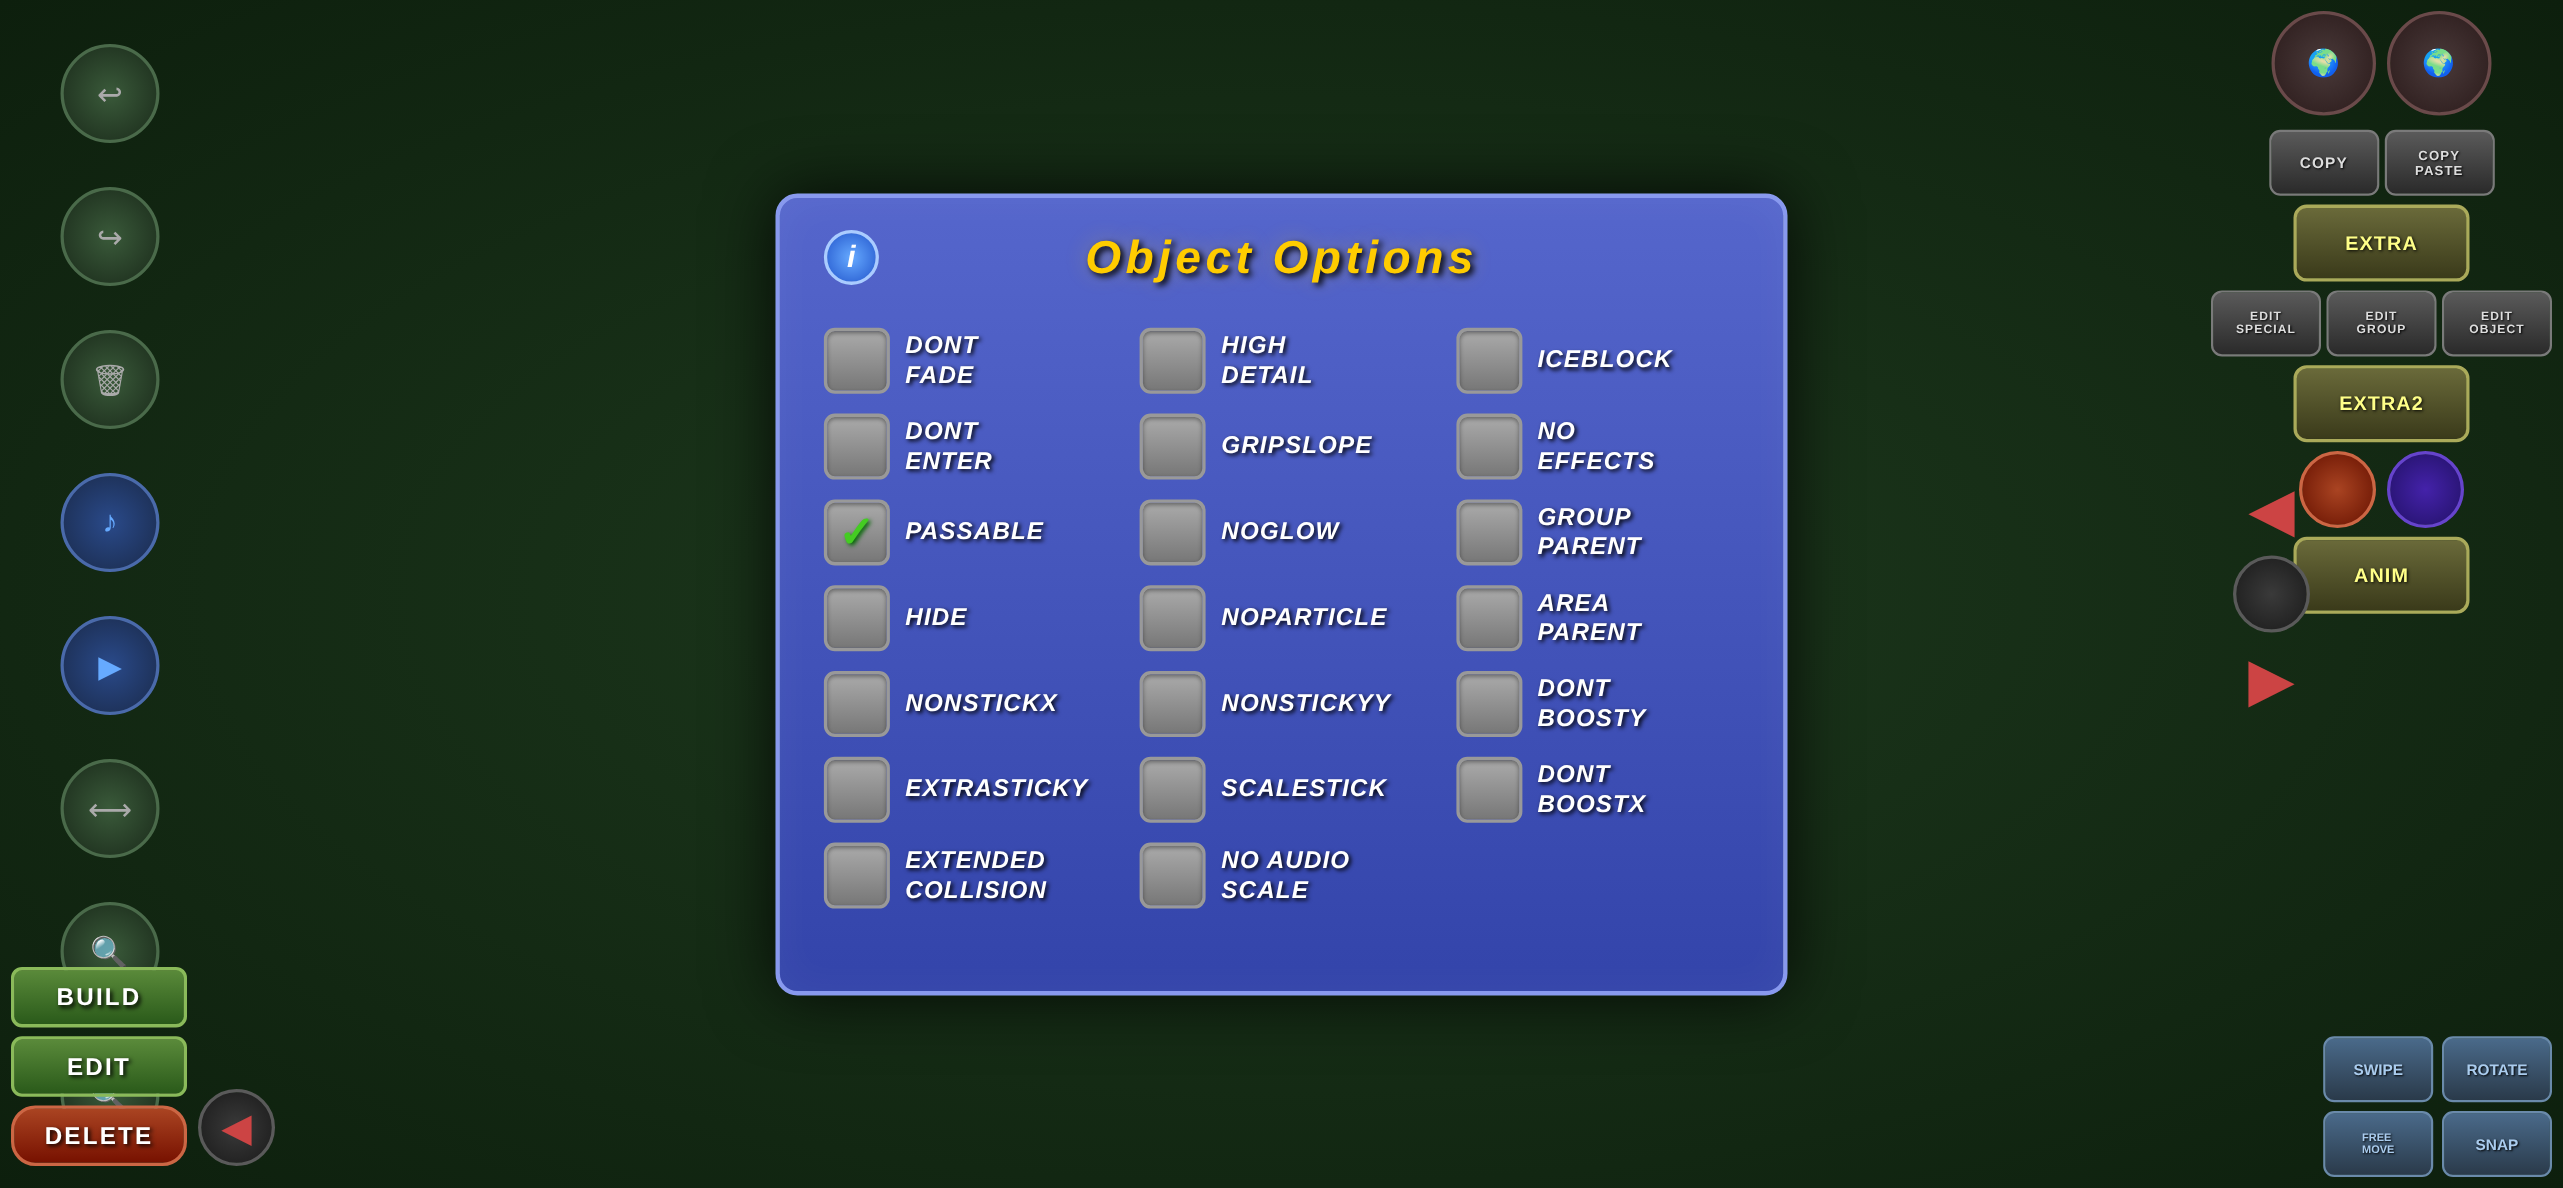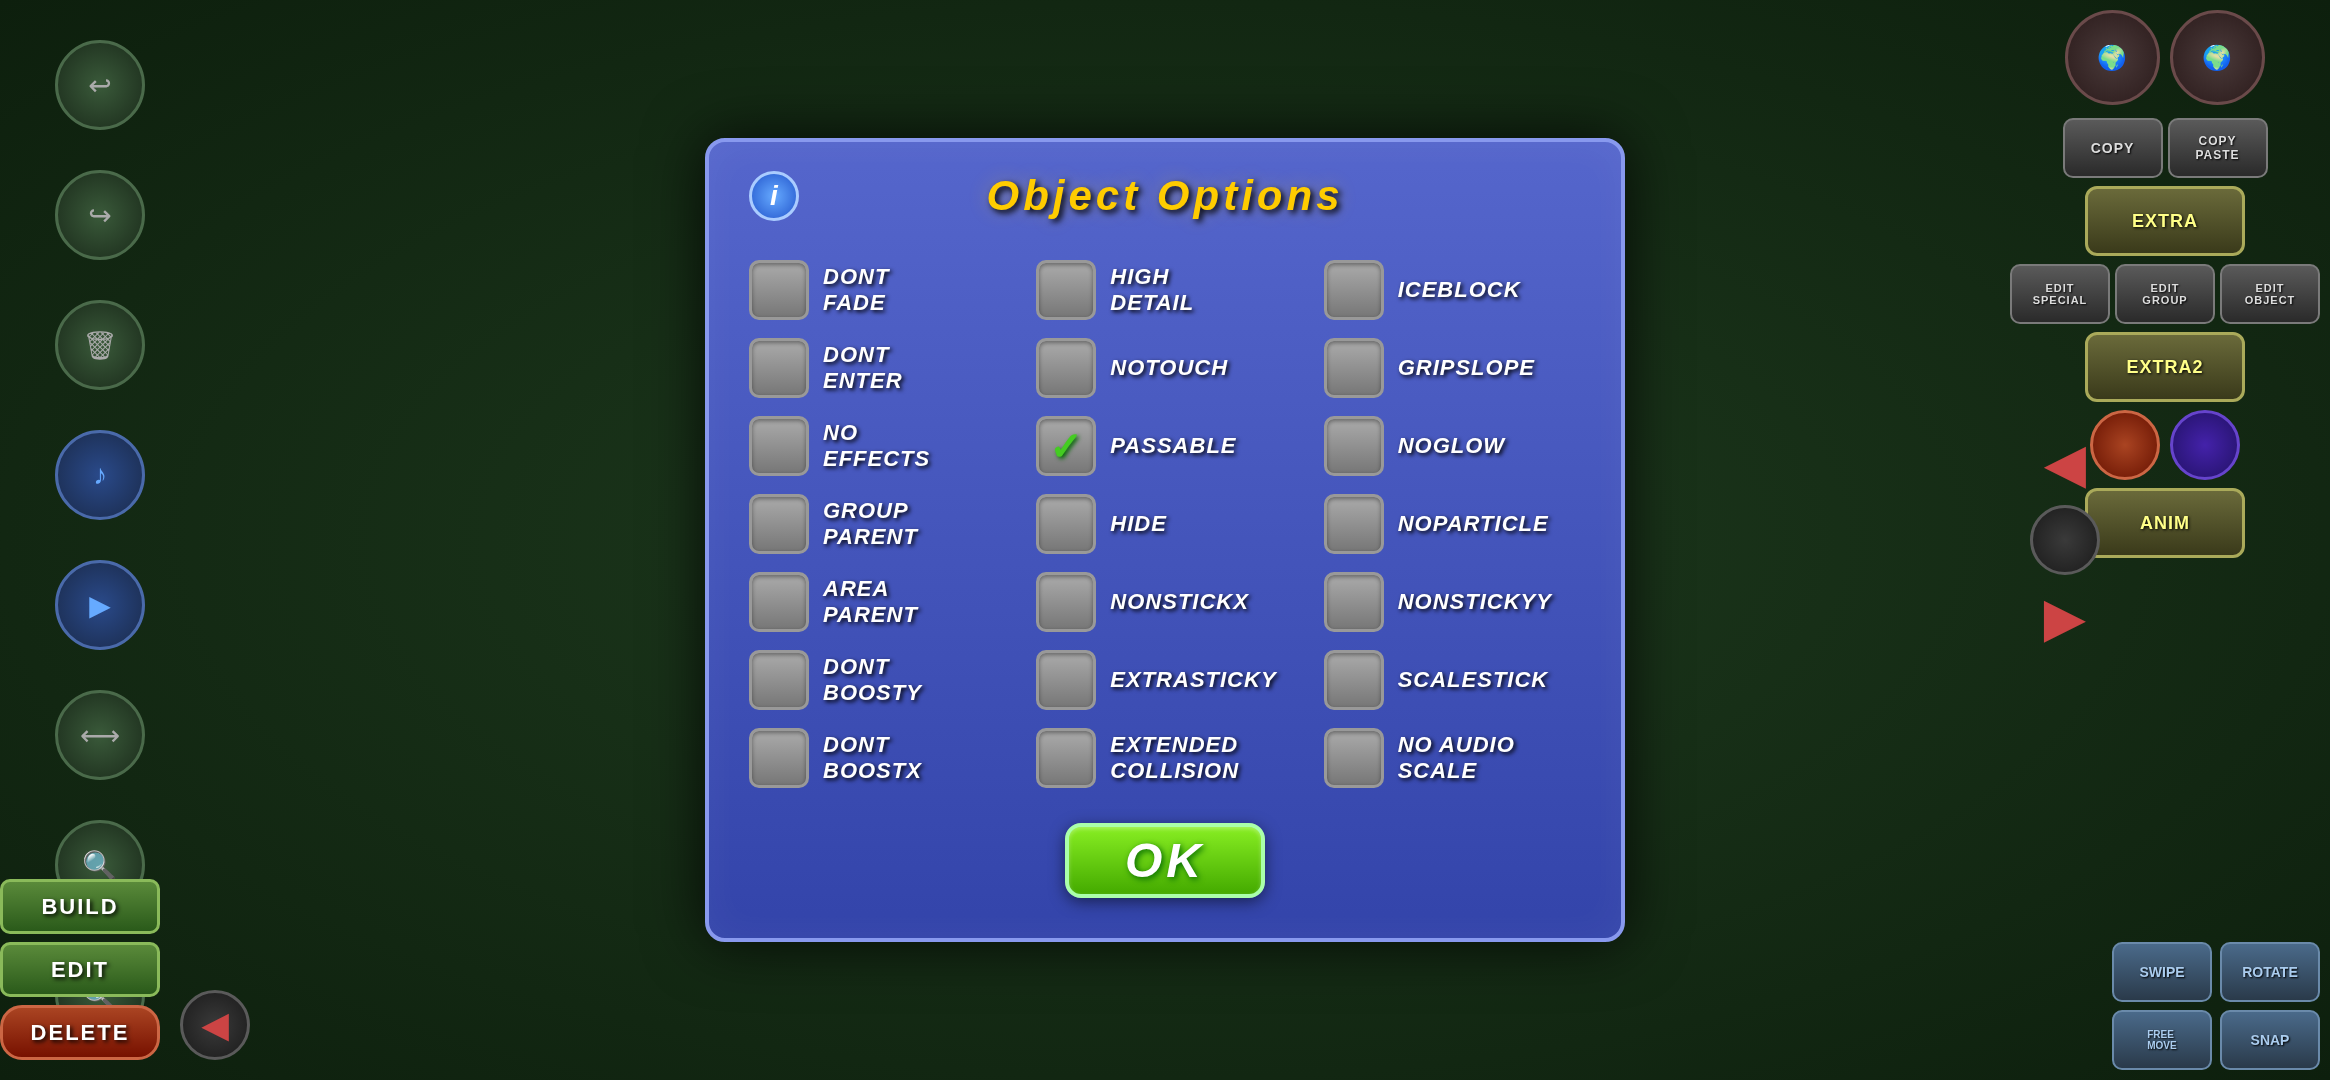--- a/index.html
+++ b/index.html
@@ -49,21 +49,21 @@
       justify-content: center;
       cursor: pointer;
       color: #aaa;
       font-size: 28px;
     }
 
     
     .bottom-left {
       position: absolute;
       bottom: 20px;
-      left: 0;
+      left: 10px;
       z-index: 1;
       display: flex;
       flex-direction: column;
       gap: 8px;
     }
 
     .bottom-tab {
       width: 160px;
       height: 55px;
       border-radius: 10px;
@@ -402,24 +402,20 @@
       <div class="checkbox"></div>
       <div class="option-label">IceBlock</div>
     </div>
 
     <div class="option-item">
       <div class="checkbox"></div>
       <div class="option-label">Dont<br>Enter</div>
     </div>
     <div class="option-item">
       <div class="checkbox"></div>
-      <div class="option-label">NoTouch</div>
-    </div>
-    <div class="option-item">
-      <div class="checkbox"></div>
       <div class="option-label">GripSlope</div>
     </div>
 
     <div class="option-item">
       <div class="checkbox"></div>
       <div class="option-label">No<br>Effects</div>
     </div>
     <div class="option-item">
       <div class="checkbox checked">
         <span class="checkmark">✓</span>
@@ -478,16 +474,13 @@
       <div class="checkbox"></div>
       <div class="option-label">Extended<br>Collision</div>
     </div>
     <div class="option-item">
       <div class="checkbox"></div>
       <div class="option-label">No Audio<br>Scale</div>
     </div>
 
   </div>
 
-  <div class="ok-btn-container">
-    <div class="ok-btn">OK</div>
-  </div>
 </div>
 
 </body></html>

